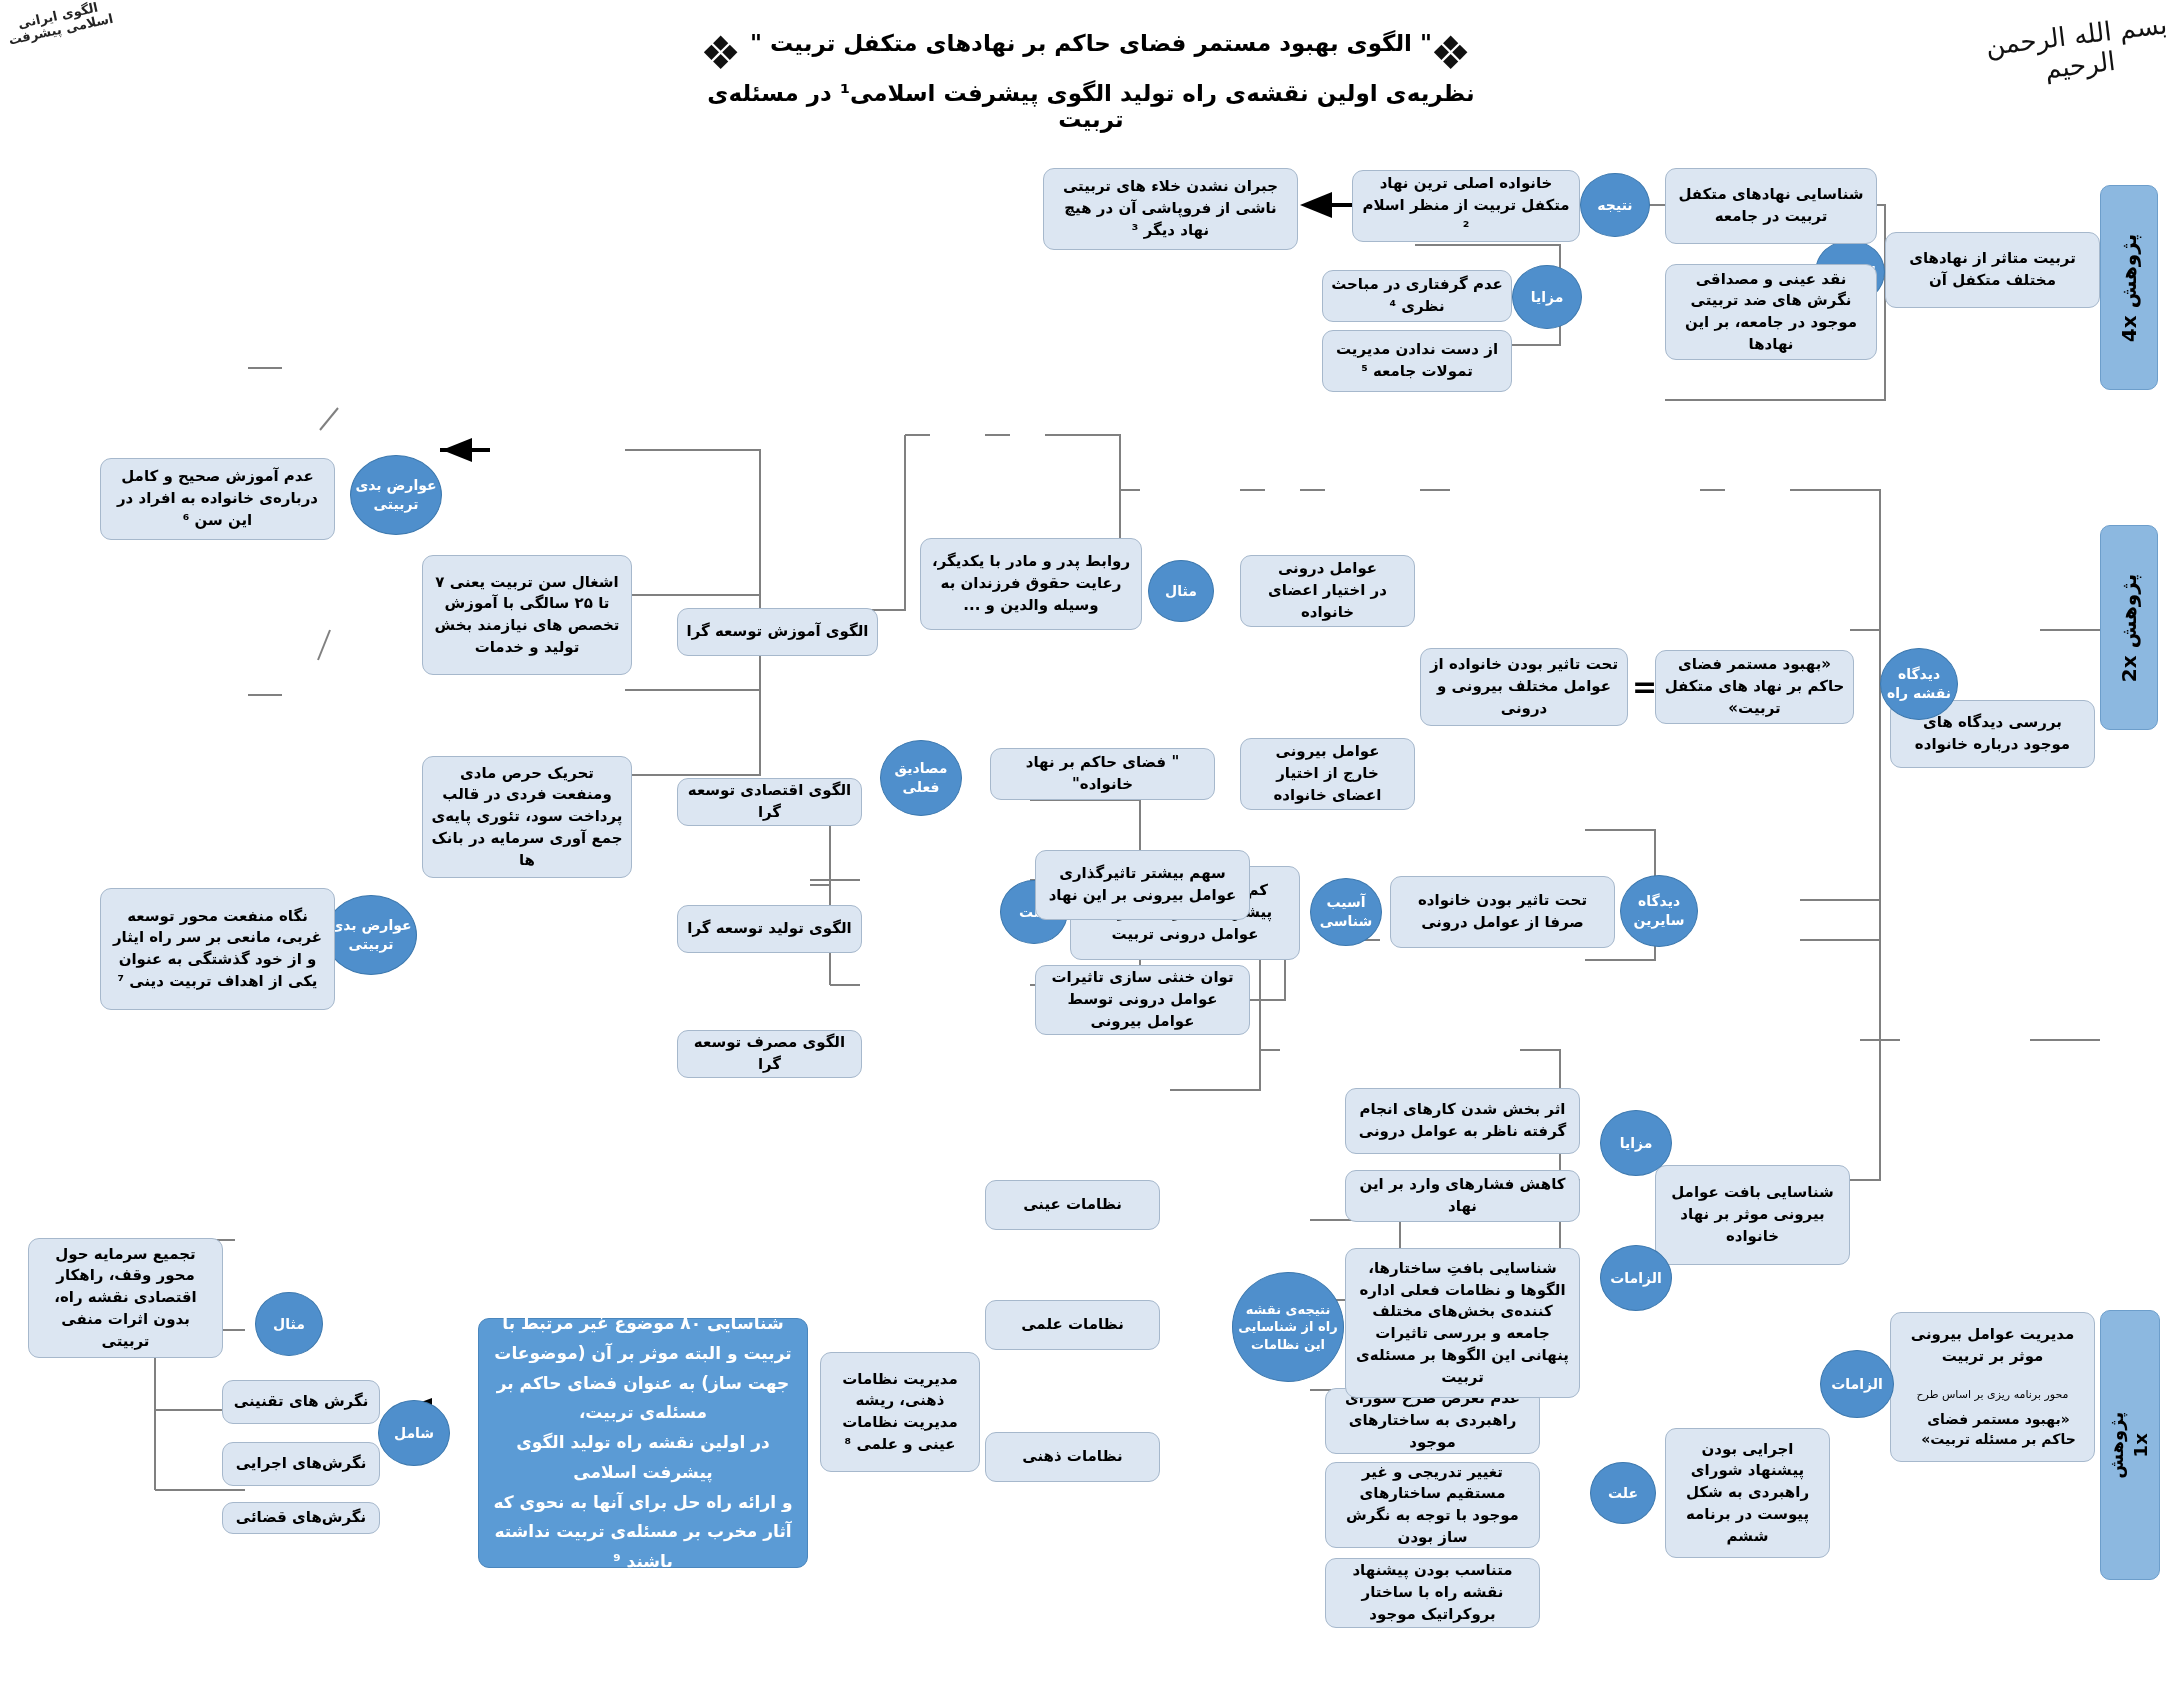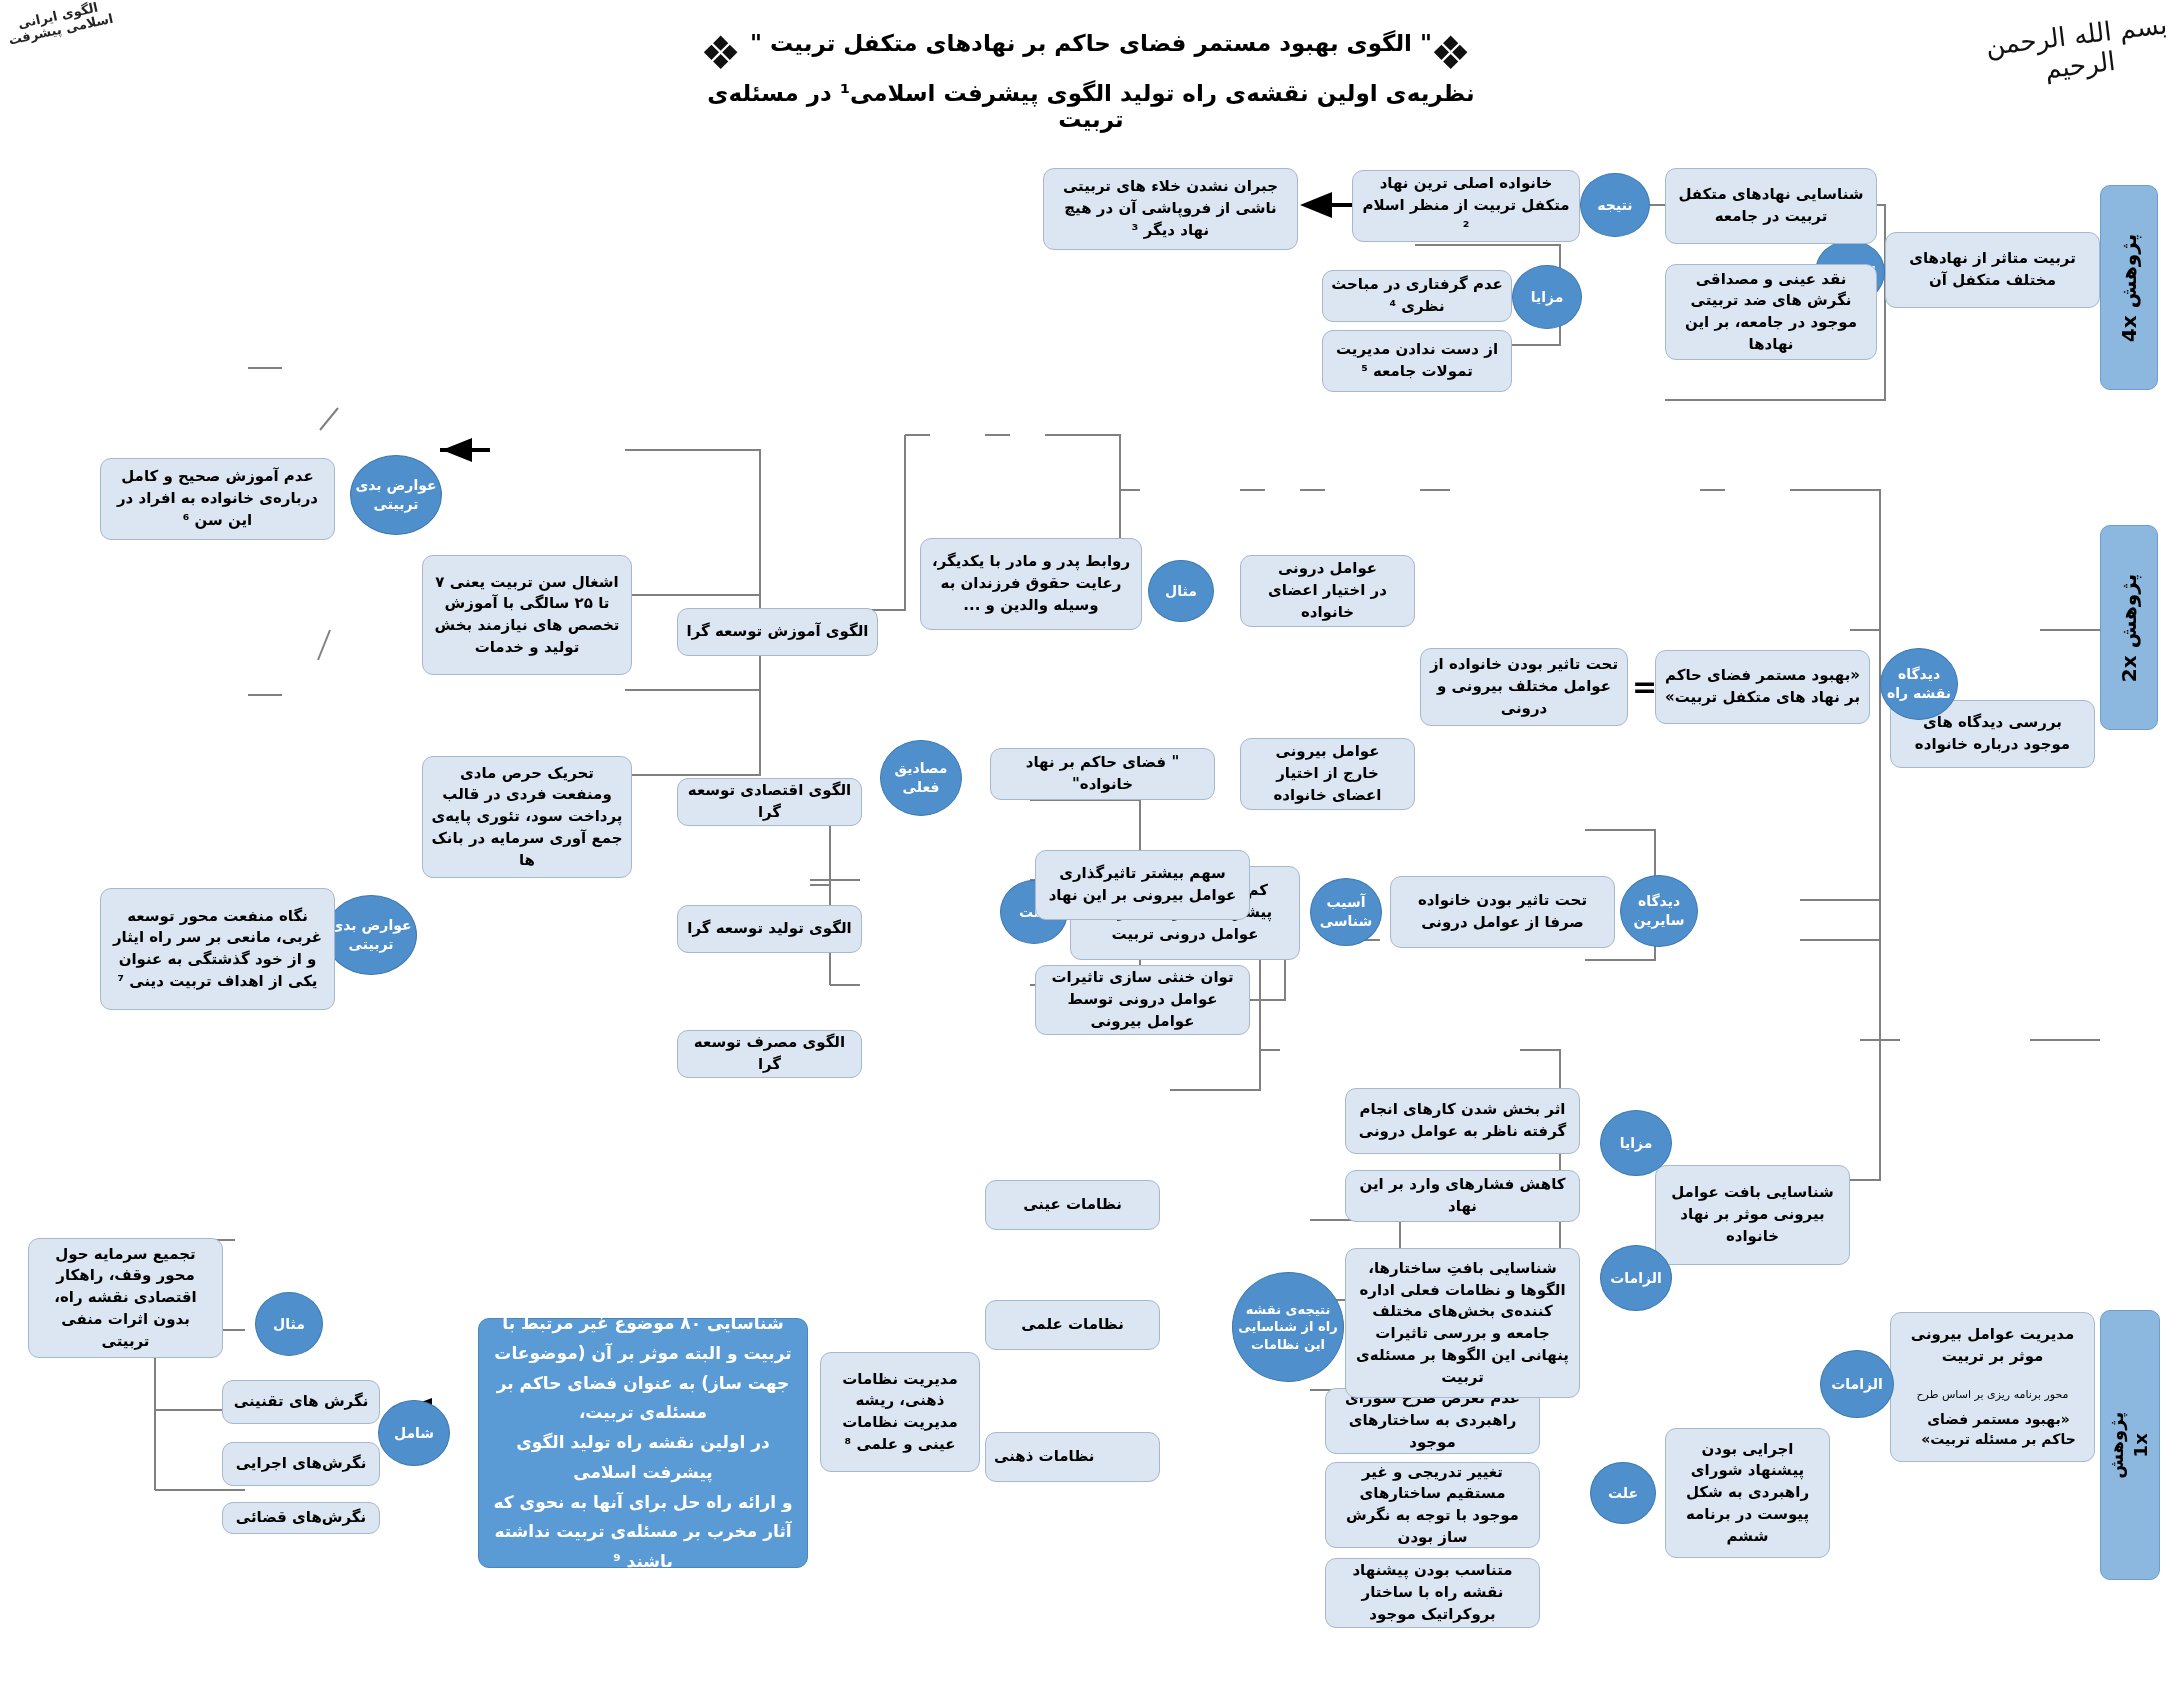--- a/index.html
+++ b/index.html
@@ -237,21 +237,21 @@
   </div>
 
   <div class="vbox" style="left:2100px;top:525px;width:58px;height:205px;">
     <span class="vtxt">پژوهش 2x</span>
   </div>
 
   <div class="box" style="left:1890px;top:700px;width:205px;height:68px;">
     <span>بررسی دیدگاه های موجود درباره خانواده</span>
   </div>
 
-  <div class="box" style="left:1655px;top:650px;width:215px;height:74px;">
+  <div class="box" style="left:1655px;top:650px;width:199px;height:74px;">
     <span>«بهبود مستمر فضای حاکم بر نهاد های متکفل تربیت»</span>
   </div>
   <div class="circ" style="left:1880px;top:648px;width:78px;height:72px;white-space:pre-line;">
     <span>دیدگاه
 نقشه راه</span>
   </div>
 
   <div class="eqsign" style="left:1632px;top:672px;">
     <span>=</span>
   </div>
@@ -402,21 +402,21 @@
 راه از شناسایی
 این نظامات</span>
   </div>
 
   <div class="box" style="left:985px;top:1180px;width:175px;height:50px;">
     <span>نظامات عینی</span>
   </div>
   <div class="box" style="left:985px;top:1300px;width:175px;height:50px;">
     <span>نظامات علمی</span>
   </div>
-  <div class="box" style="left:985px;top:1432px;width:175px;height:50px;justify-content:flex-end;">
+  <div class="box" style="left:985px;top:1432px;width:175px;height:50px;">
     <span>نظامات ذهنی</span>
   </div>
 
   <div class="box" style="left:820px;top:1352px;width:160px;height:120px;">
     <span>مدیریت نظامات ذهنی، ریشه مدیریت نظامات عینی و علمی ⁸</span>
   </div>
 
   <div class="box big" style="left:478px;top:1318px;width:330px;height:250px;white-space:pre-line;">
     <span>شناسایی ۸۰ موضوع غیر مرتبط با تربیت و البته موثر بر آن (موضوعات جهت ساز)  به عنوان فضای حاکم بر مسئله‌ی تربیت،
 در اولین نقشه راه تولید الگوی پیشرفت اسلامی

